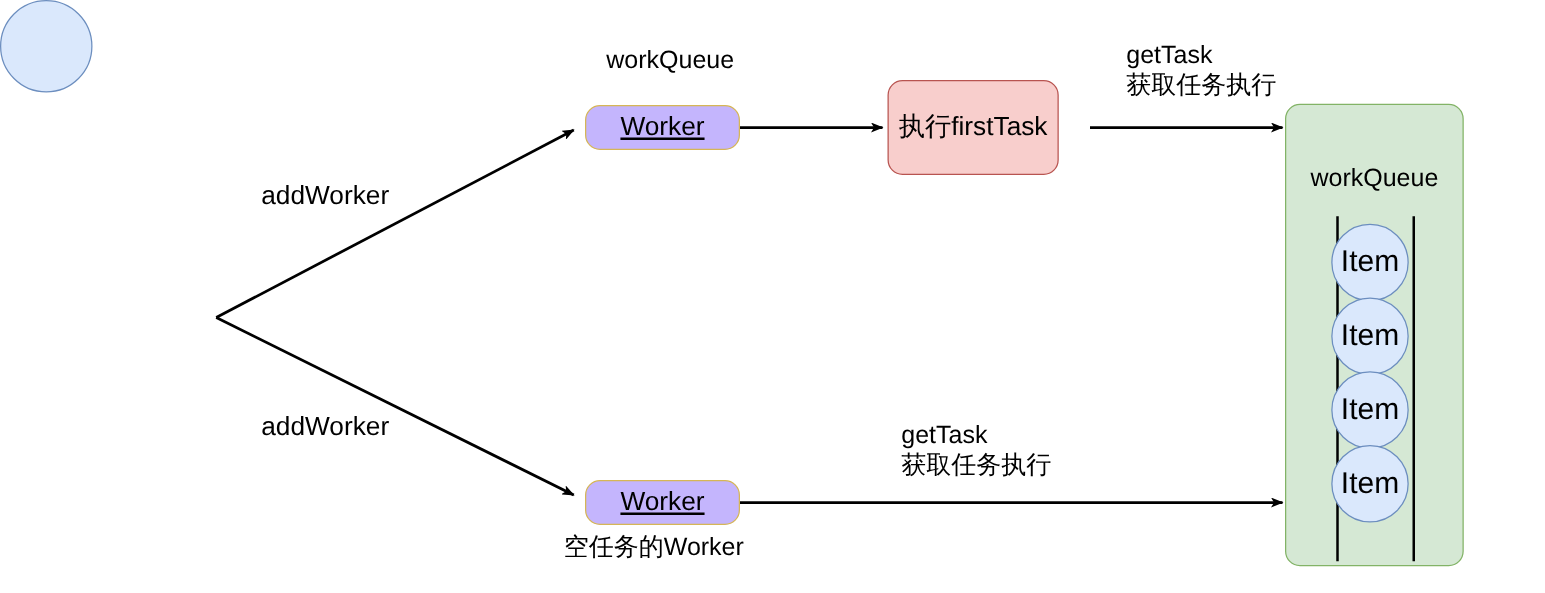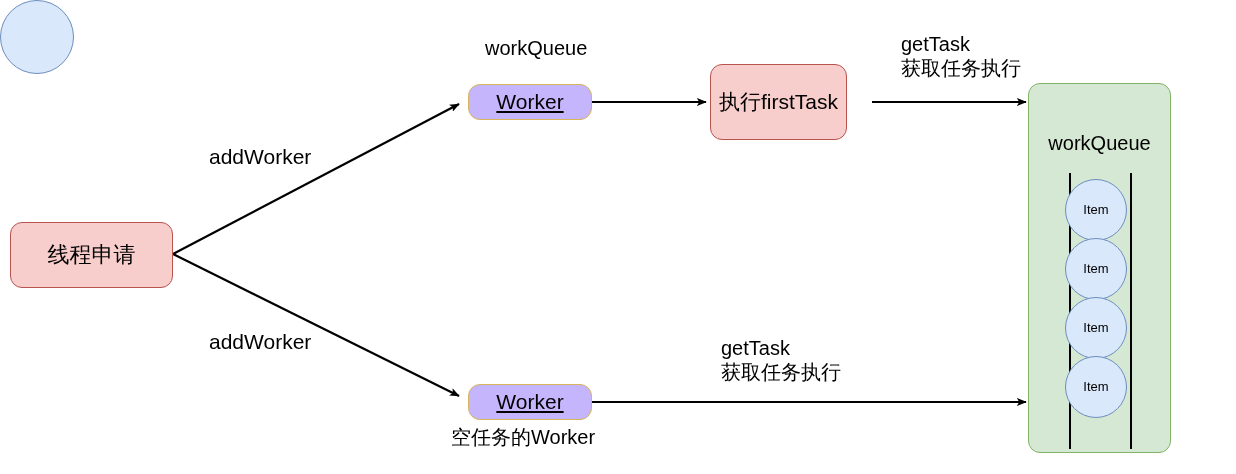--- a/index.html
+++ b/index.html
@@ -77,21 +77,21 @@
     width: 2.2px;
   }
   .queue-item {
     position: absolute;
     display: flex;
     align-items: center;
     justify-content: center;
     border-radius: 50%;
     background: #dae8fc;
     border: 1.5px solid #6c8ebf;
-    font-size: 13px;
+    font-size: 24px;
     text-align: center;
   }
   .qtitle {
     position: absolute;
     white-space: nowrap;
     font-size: 20px;
   }
   .ftask-label {
     position: absolute;
     white-space: nowrap;
@@ -115,23 +115,20 @@
 
     <line x1="173" y1="254" x2="459" y2="396" stroke="#000000" stroke-width="2.2" marker-end="url(#arrow)"></line>
 
     <line x1="592" y1="102" x2="706" y2="102" stroke="#000000" stroke-width="2.2" marker-end="url(#arrow)"></line>
 
     <line x1="872" y1="102" x2="1026" y2="102" stroke="#000000" stroke-width="2.2" marker-end="url(#arrow)"></line>
 
     <line x1="592" y1="402" x2="1026" y2="402" stroke="#000000" stroke-width="2.2" marker-end="url(#arrow)"></line>
   </svg>
 
-  <div class="node rbox pink" style="left:10px; top:222px; width:163px; height:66px; font-size:22px;">
-    <span>线程申请</span>
-  </div>
 
   <div class="circle" style="left:504px; top:21px; width:72px; height:72px;"></div>
   <div class="ftask-label" style="left:485px; top:37px;">workQueue</div>
 
   <div class="node rbox yellow" style="left:468px; top:84px; width:124px; height:36px; font-size:21px; z-index:6;">
     <span>Worker</span>
   </div>
 
   <div class="node rbox pink" style="left:710px; top:64px; width:137px; height:76px; font-size:21px;">
     <span>执行firstTask</span>

